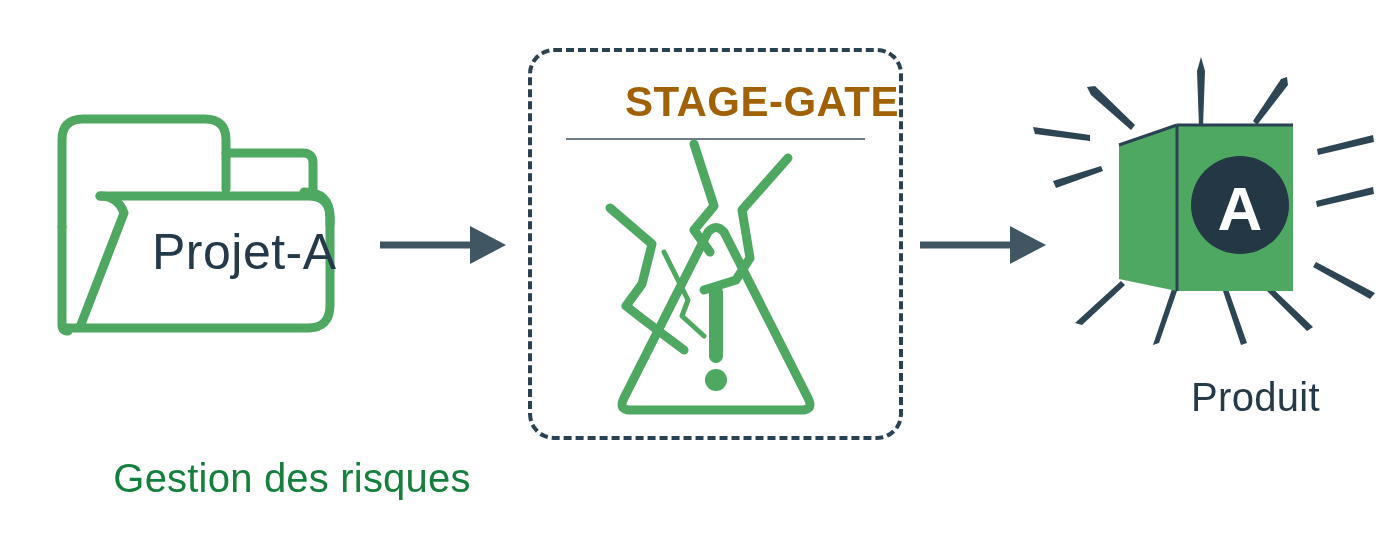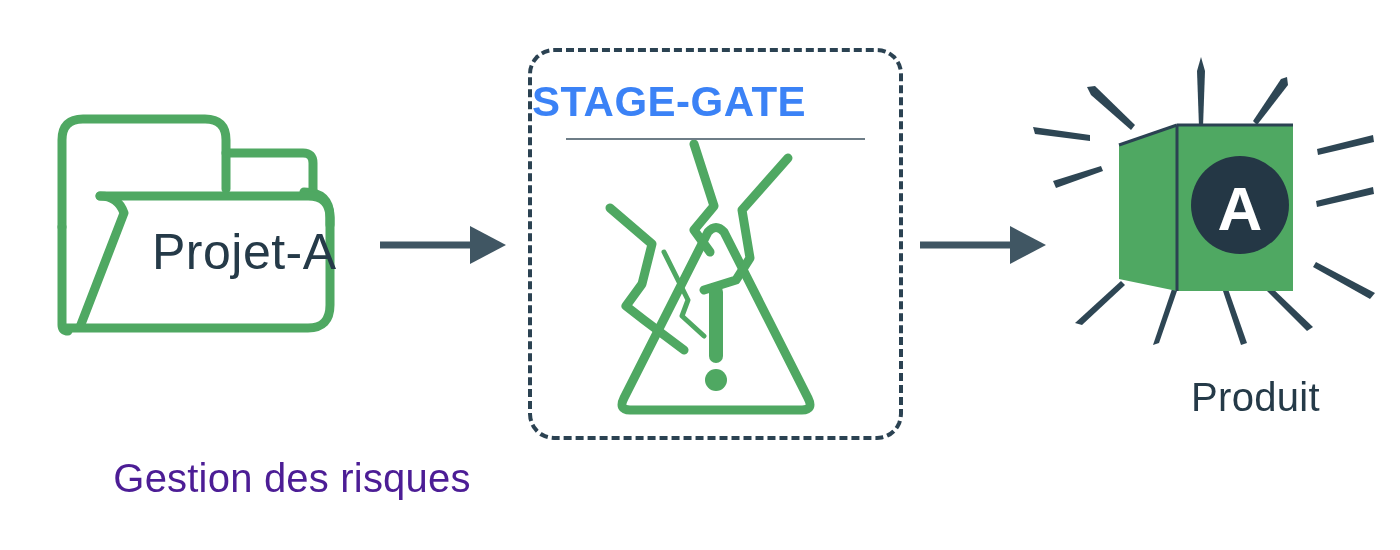--- a/index.html
+++ b/index.html
@@ -51,24 +51,24 @@
     height: 392px;
     border: 4px dashed #2B4252;
     border-radius: 26px;
     box-sizing: border-box;
   }
   #stage-gate-title {
     position: absolute;
     left: 0;
     right: 0;
     top: 26px;
-    text-align: left;
+    text-align: right;
     font-size: 42px;
     font-weight: bold;
-    color: #3b82f6;
+    color: #a16207;
     letter-spacing: 0.5px;
   }
   #stage-gate-rule {
     position: absolute;
     left: 34px;
     right: 34px;
     top: 86px;
     height: 2px;
     background: #6E7D87;
   }
@@ -79,21 +79,21 @@
     top: 88px;
     width: 240px;
     height: 290px;
   }
   #risk-caption {
     left: 0;
     top: 456px;
     width: 1268px;
     text-align: center;
     font-size: 40px;
-    color: #4c1d95;
+    color: #15803d;
     letter-spacing: 0.2px;
   }
   #risk-caption-inner { display: inline-block; margin-left: -684px; }
 
   
   #product-group {
     left: 1025px;
     top: 55px;
     width: 355px;
     height: 330px;

